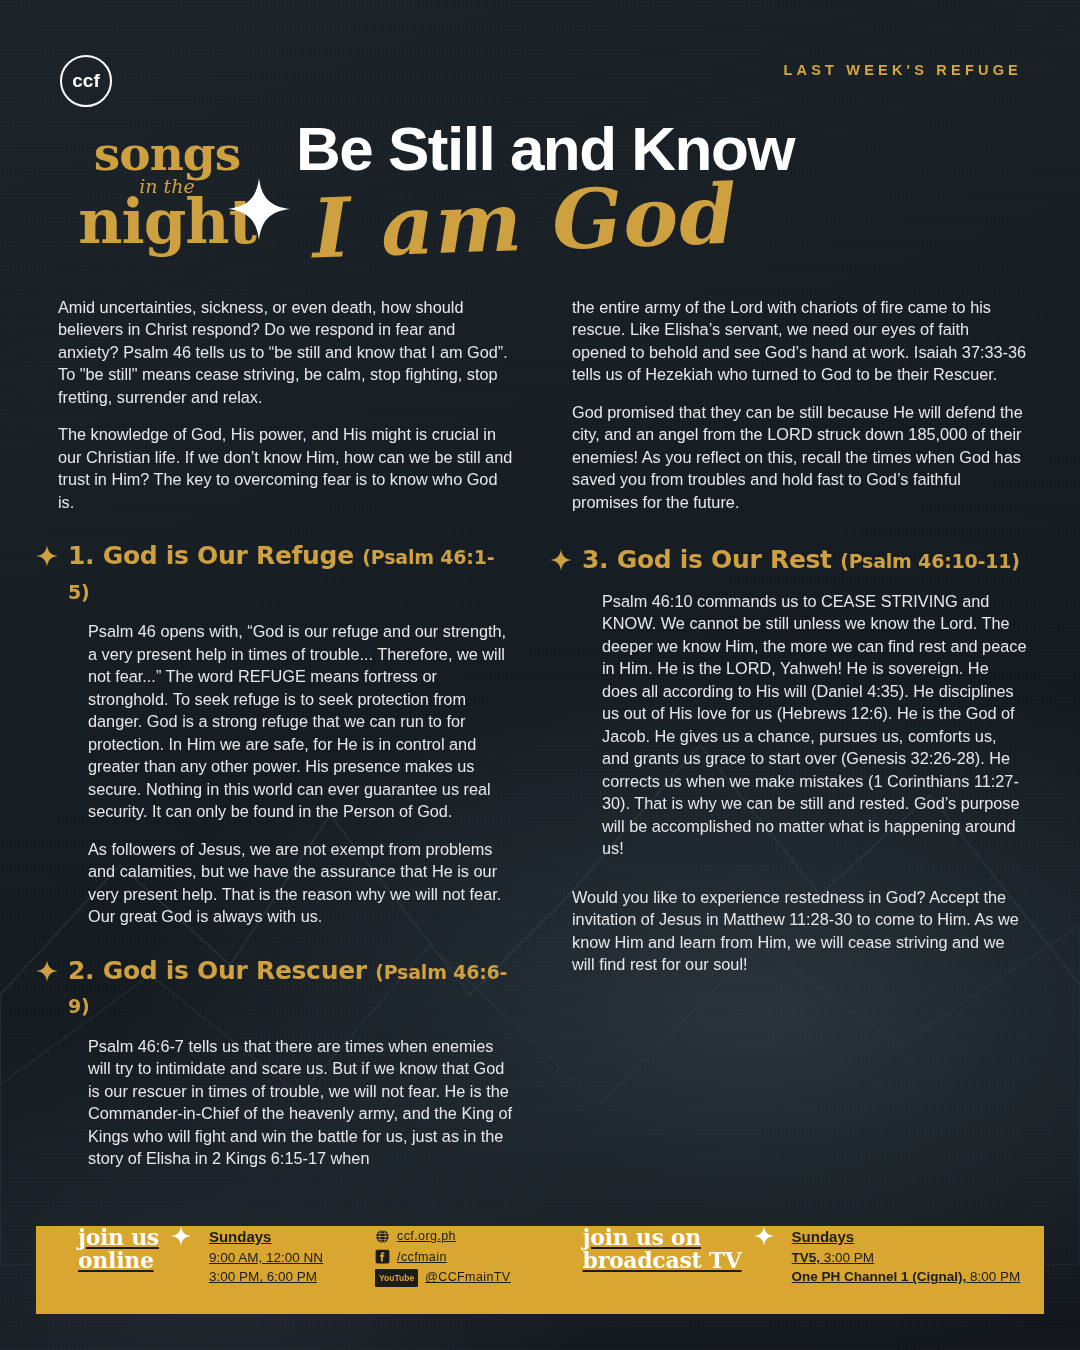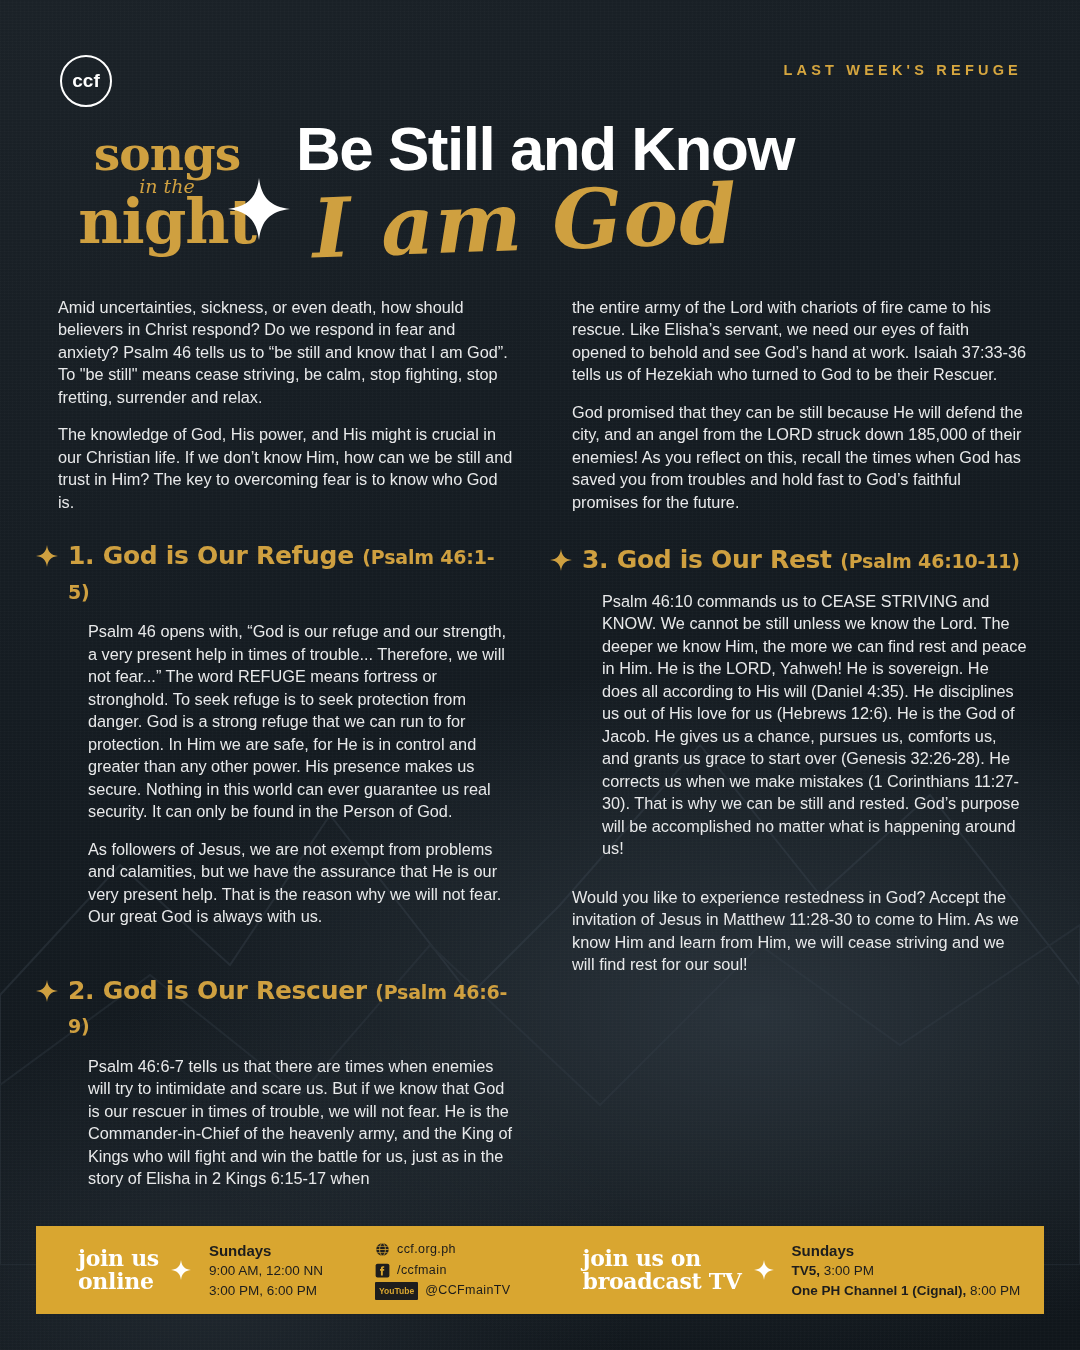--- a/index.html
+++ b/index.html
@@ -155,22 +155,23 @@
   .indent p { margin-bottom: 15px; }
 
   
   .footer {
     position: absolute;
     left: 36px; bottom: 36px;
     width: 1008px;
     height: 88px;
     background: #d9a630;
     display: flex;
-    align-items: center;
+    align-items: flex-start;
     color: #1b1b1b;
+    text-decoration: underline;
   }
   .f-title {
     font-family: "DejaVu Serif", serif;
     font-weight: bold;
     font-size: 22px;
     color: #ffffff;
     line-height: 1.06;
     letter-spacing: -0.3px;
   }
   .f-sparkle { width: 20px; height: 20px; margin: 0 12px 0 12px; }
@@ -223,21 +224,21 @@
         <span>1.</span>
         <span>God is Our Refuge</span>
         <span class="ref">(Psalm 46:1-5)</span>
       </h2>
     </div>
     <div class="indent">
       <p>Psalm 46 opens with, “God is our refuge and our strength, a very present help in times of trouble... Therefore, we will not fear...” The word REFUGE means fortress or stronghold. To seek refuge is to seek protection from danger. God is a strong refuge that we can run to for protection. In Him we are safe, for He is in control and greater than any other power. His presence makes us secure. Nothing in this world can ever guarantee us real security. It can only be found in the Person of God.</p>
       <p>As followers of Jesus, we are not exempt from problems and calamities, but we have the assurance that He is our very present help. That is the reason why we will not fear. Our great God is always with us.</p>
     </div>
 
-    <div class="sec" style="margin-top:46px">
+    <div class="sec" style="margin-top:26px">
       <svg class="spark" viewBox="0 0 100 100">
         <path d="M50 0 C54 32 68 46 100 50 C68 54 54 68 50 100 C46 68 32 54 0 50 C32 46 46 32 50 0 Z" fill="#cfa040"></path>
       </svg>
       <h2>
         <span>2.</span>
         <span>God is Our Rescuer</span>
         <span class="ref">(Psalm 46:6-9)</span>
       </h2>
     </div>
     <div class="indent">

